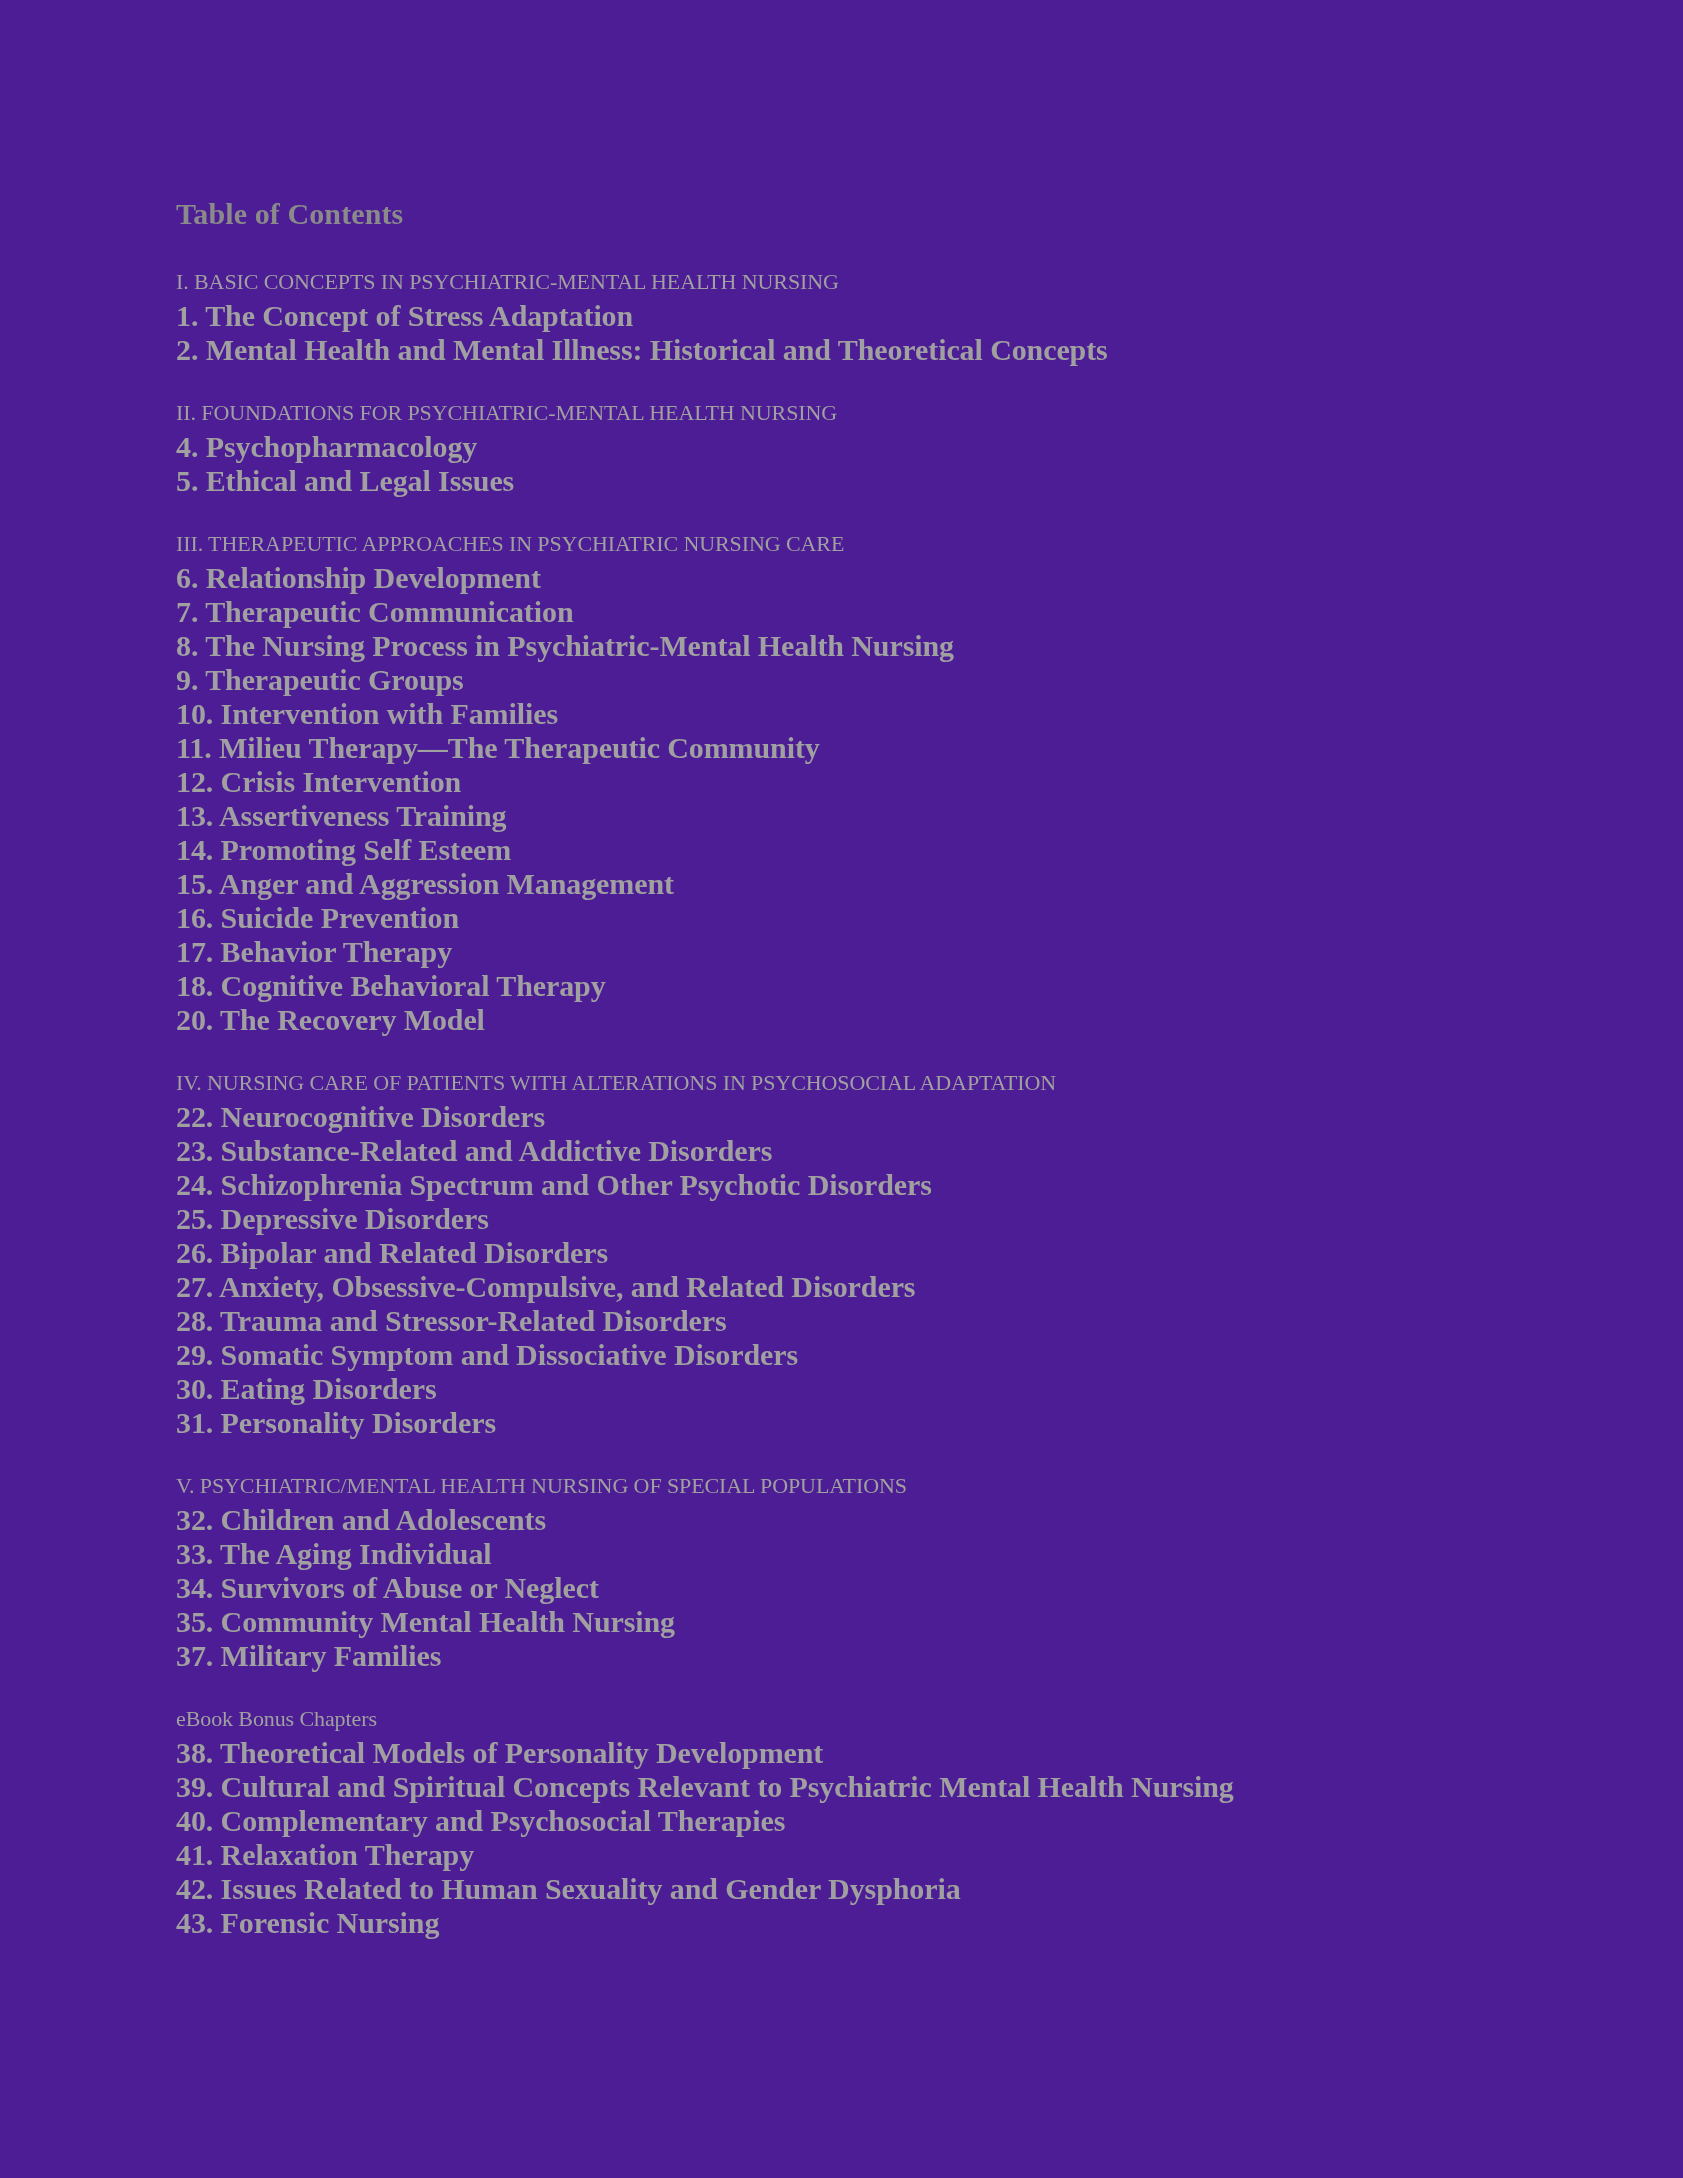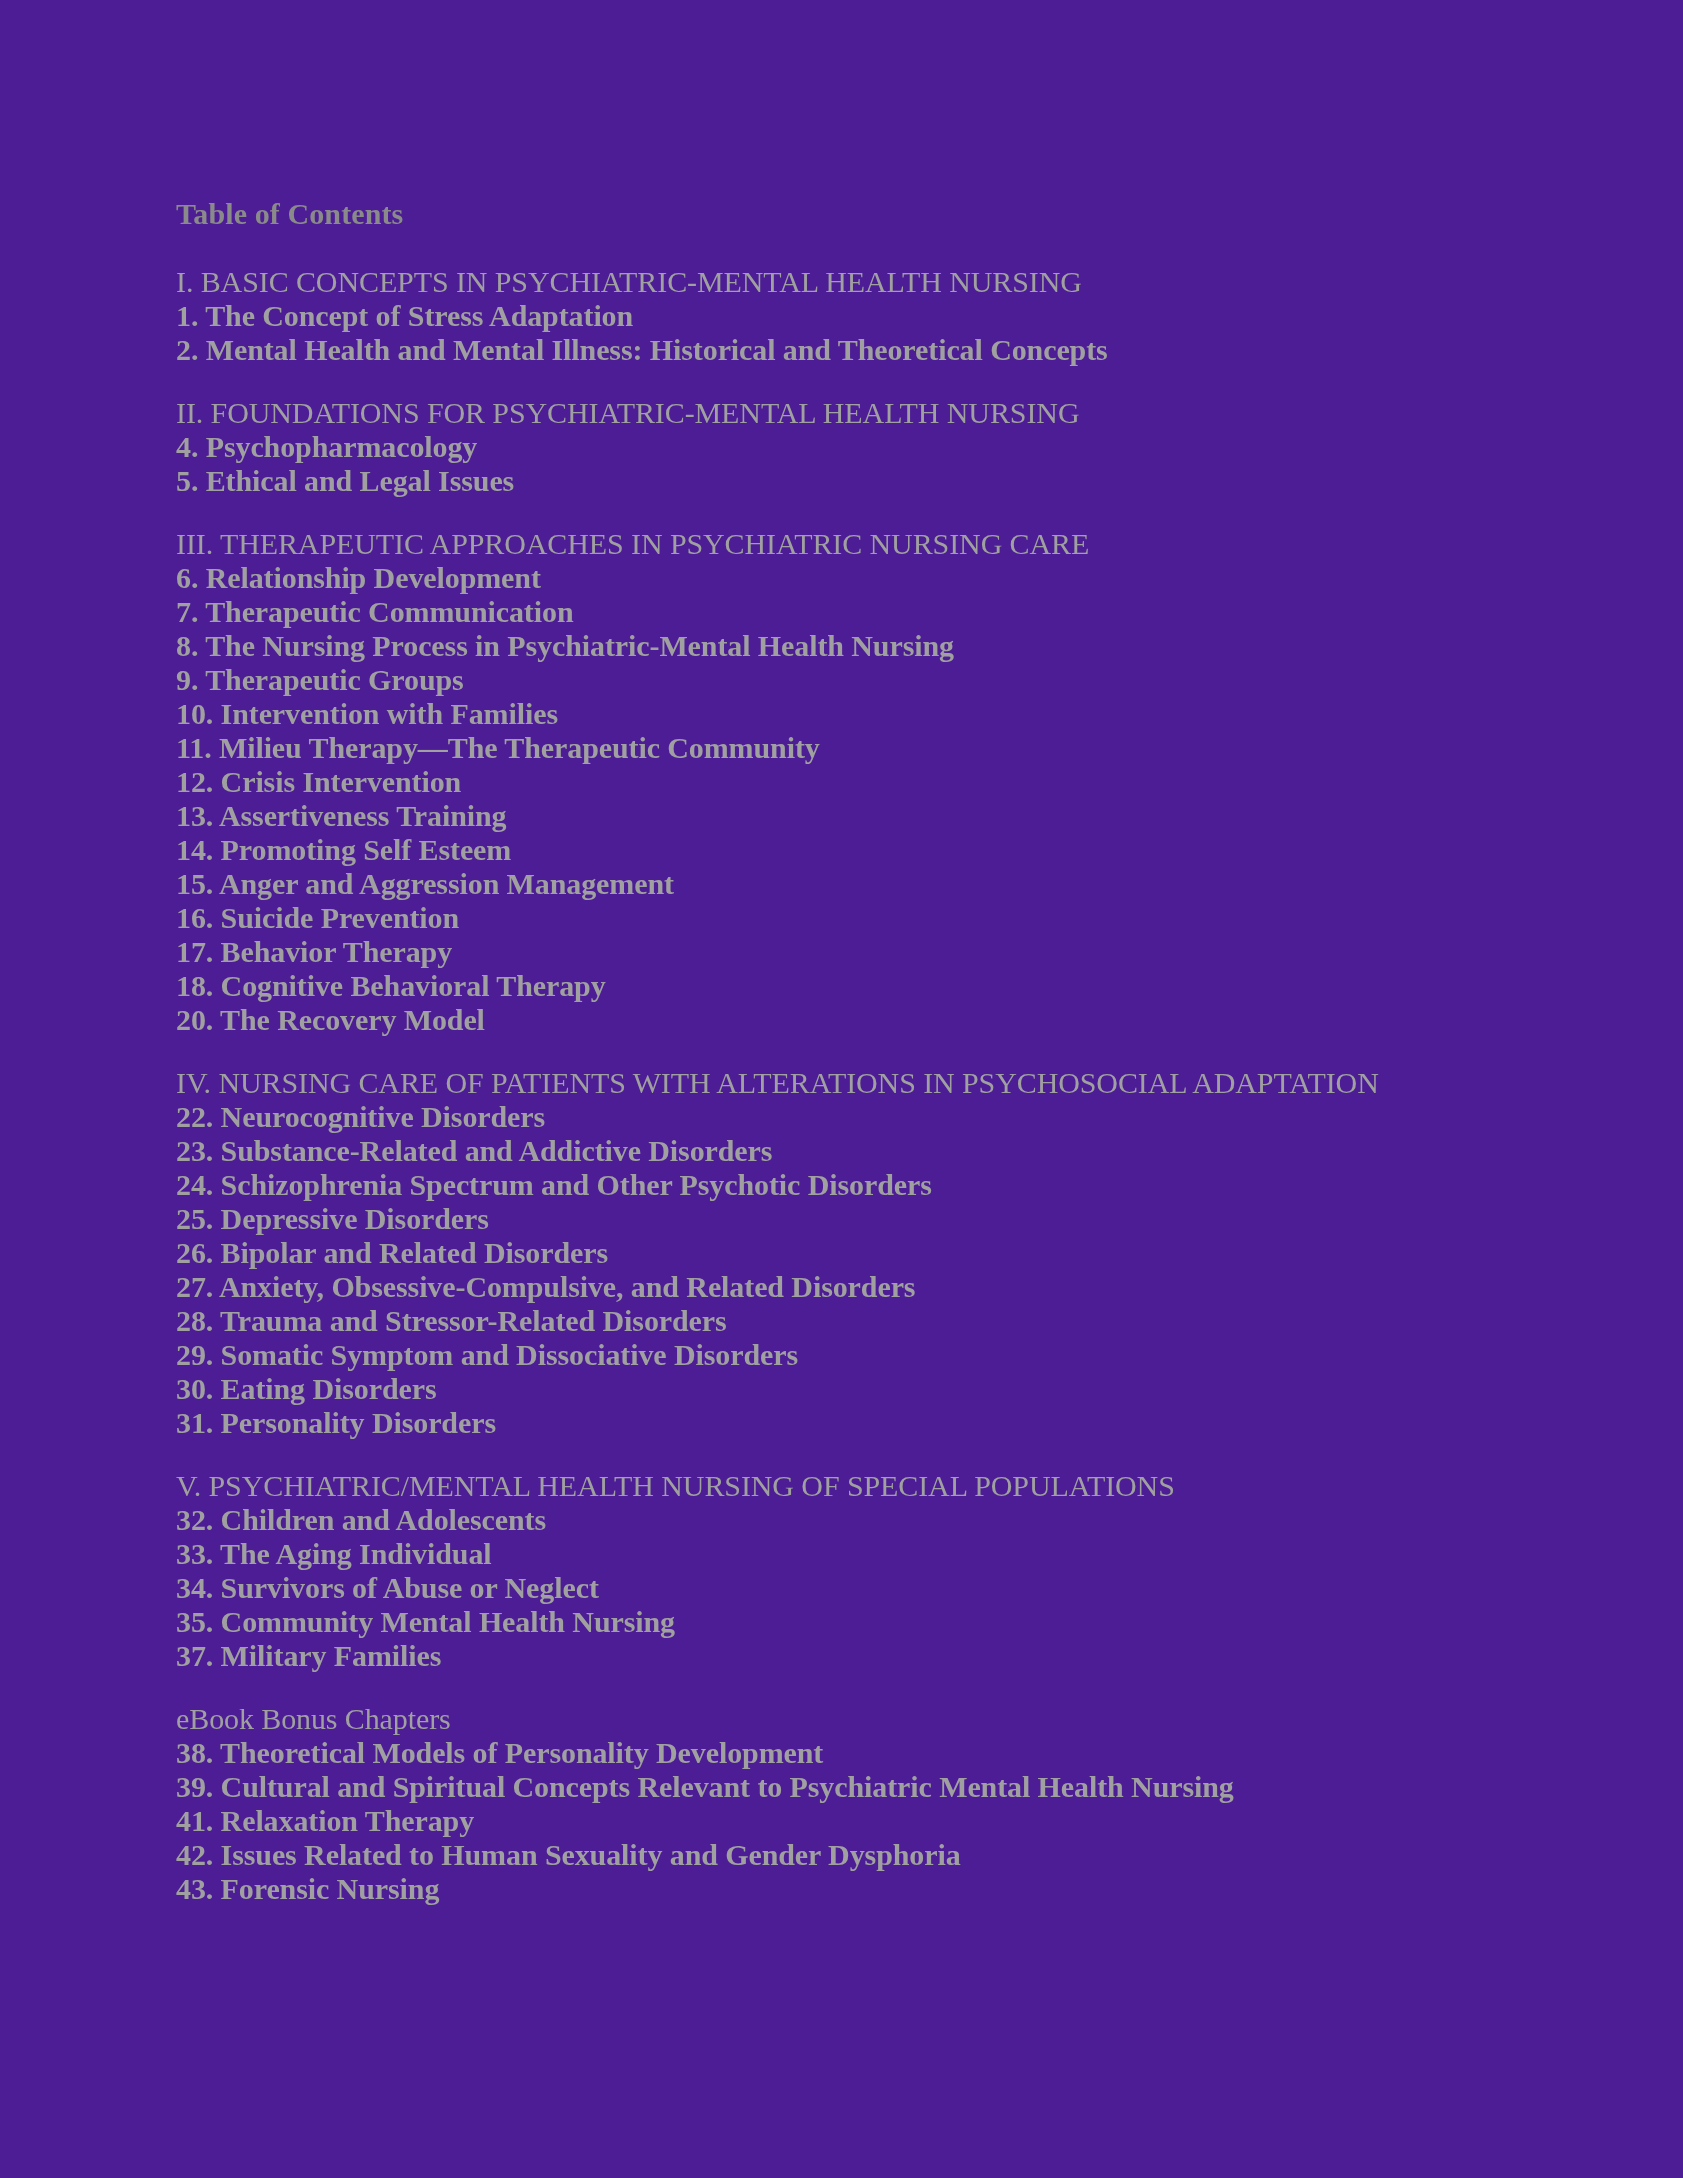--- a/index.html
+++ b/index.html
@@ -35,21 +35,21 @@
     margin: 0 0 34px 0;
     letter-spacing: 0.1px;
   }
   .toc-section {
     margin: 0 0 29px 0;
   }
   .toc-section:last-child {
     margin-bottom: 8px;
   }
   .part-heading {
-    font-size: 30px;
+    font-size: 22px;
     line-height: 34px;
     color: #a0a0a0;
     white-space: nowrap;
     letter-spacing: -0.1px;
   }
   .chapter-line {
     font-size: 30px;
     line-height: 34px;
     color: #a0a0a0;
     white-space: nowrap;
@@ -109,20 +109,21 @@
           <div class="chapter-line">32. Children and Adolescents</div>
           <div class="chapter-line">33. The Aging Individual</div>
           <div class="chapter-line">34. Survivors of Abuse or Neglect</div>
           <div class="chapter-line">35. Community Mental Health Nursing</div>
           <div class="chapter-line">37. Military Families</div>
         </div>
         <div class="toc-section">
           <div class="part-heading">eBook Bonus Chapters</div>
           <div class="chapter-line">38. Theoretical Models of Personality Development</div>
           <div class="chapter-line">39. Cultural and Spiritual Concepts Relevant to Psychiatric Mental Health Nursing</div>
+          <div class="chapter-line">40. Complementary and Psychosocial Therapies</div>
           <div class="chapter-line">41. Relaxation Therapy</div>
           <div class="chapter-line">42. Issues Related to Human Sexuality and Gender Dysphoria</div>
           <div class="chapter-line">43. Forensic Nursing</div>
         </div>
       </div>
   </div>
 </div>
 
 
 </body></html>

